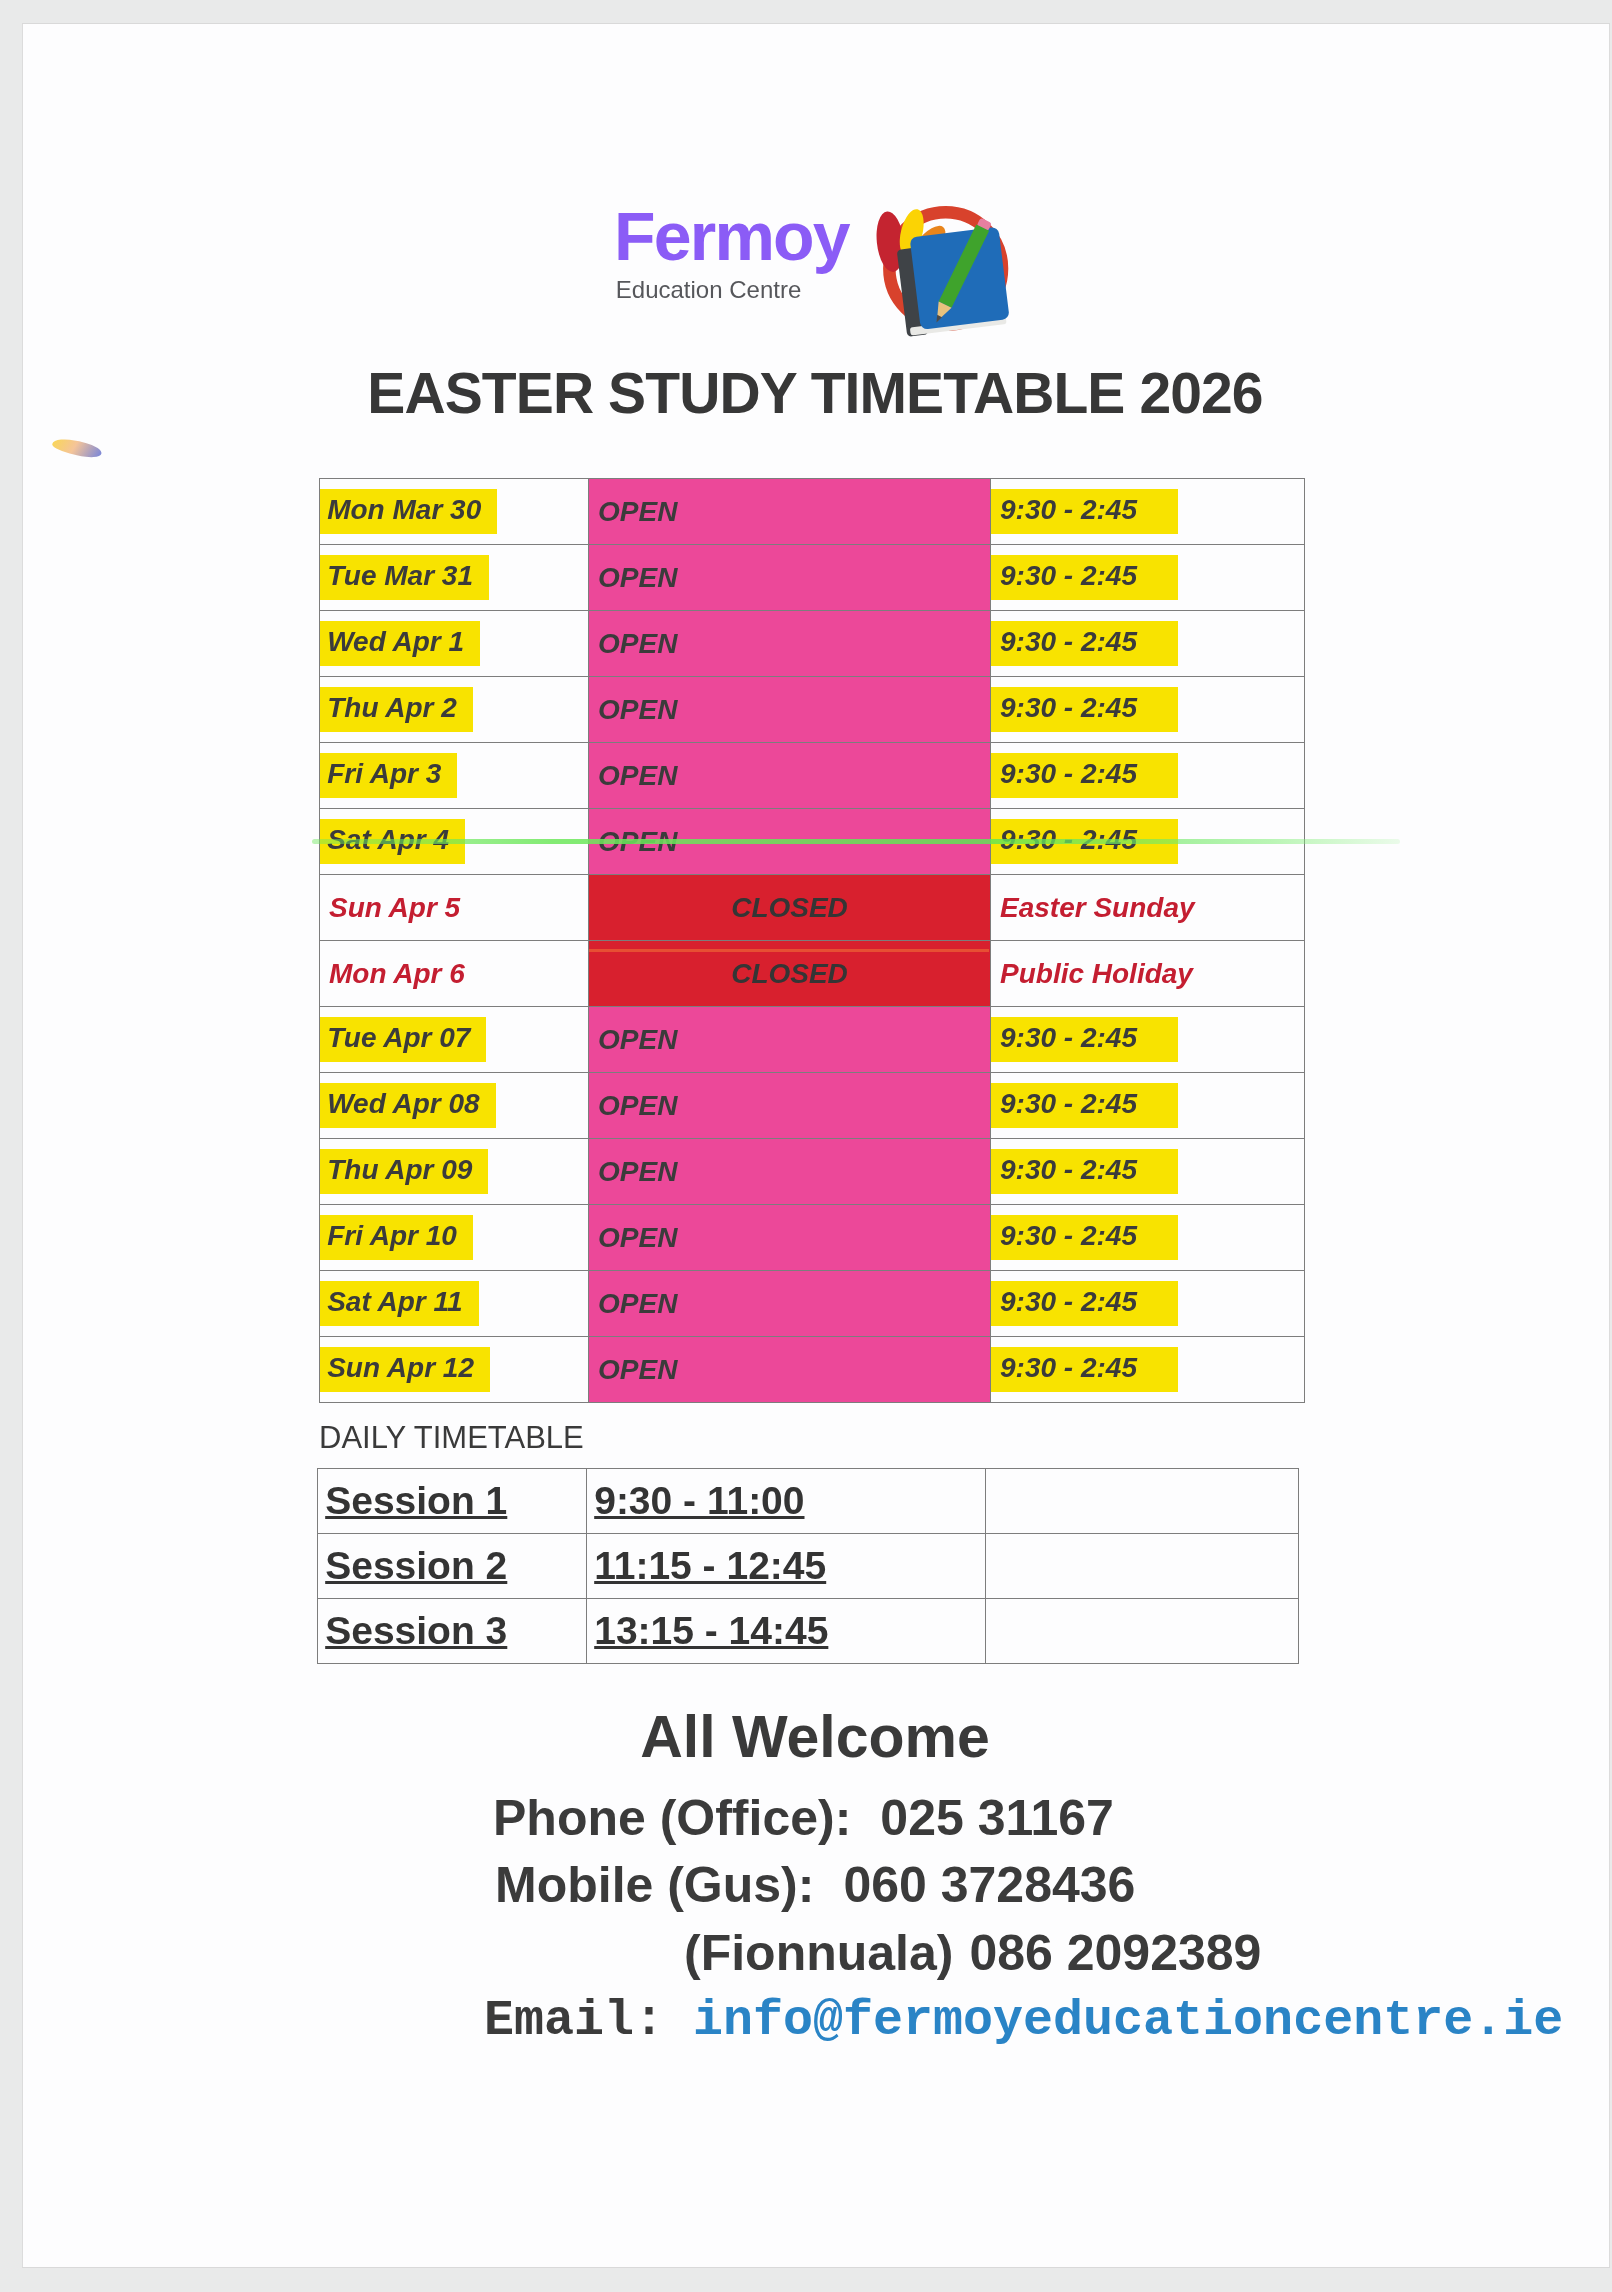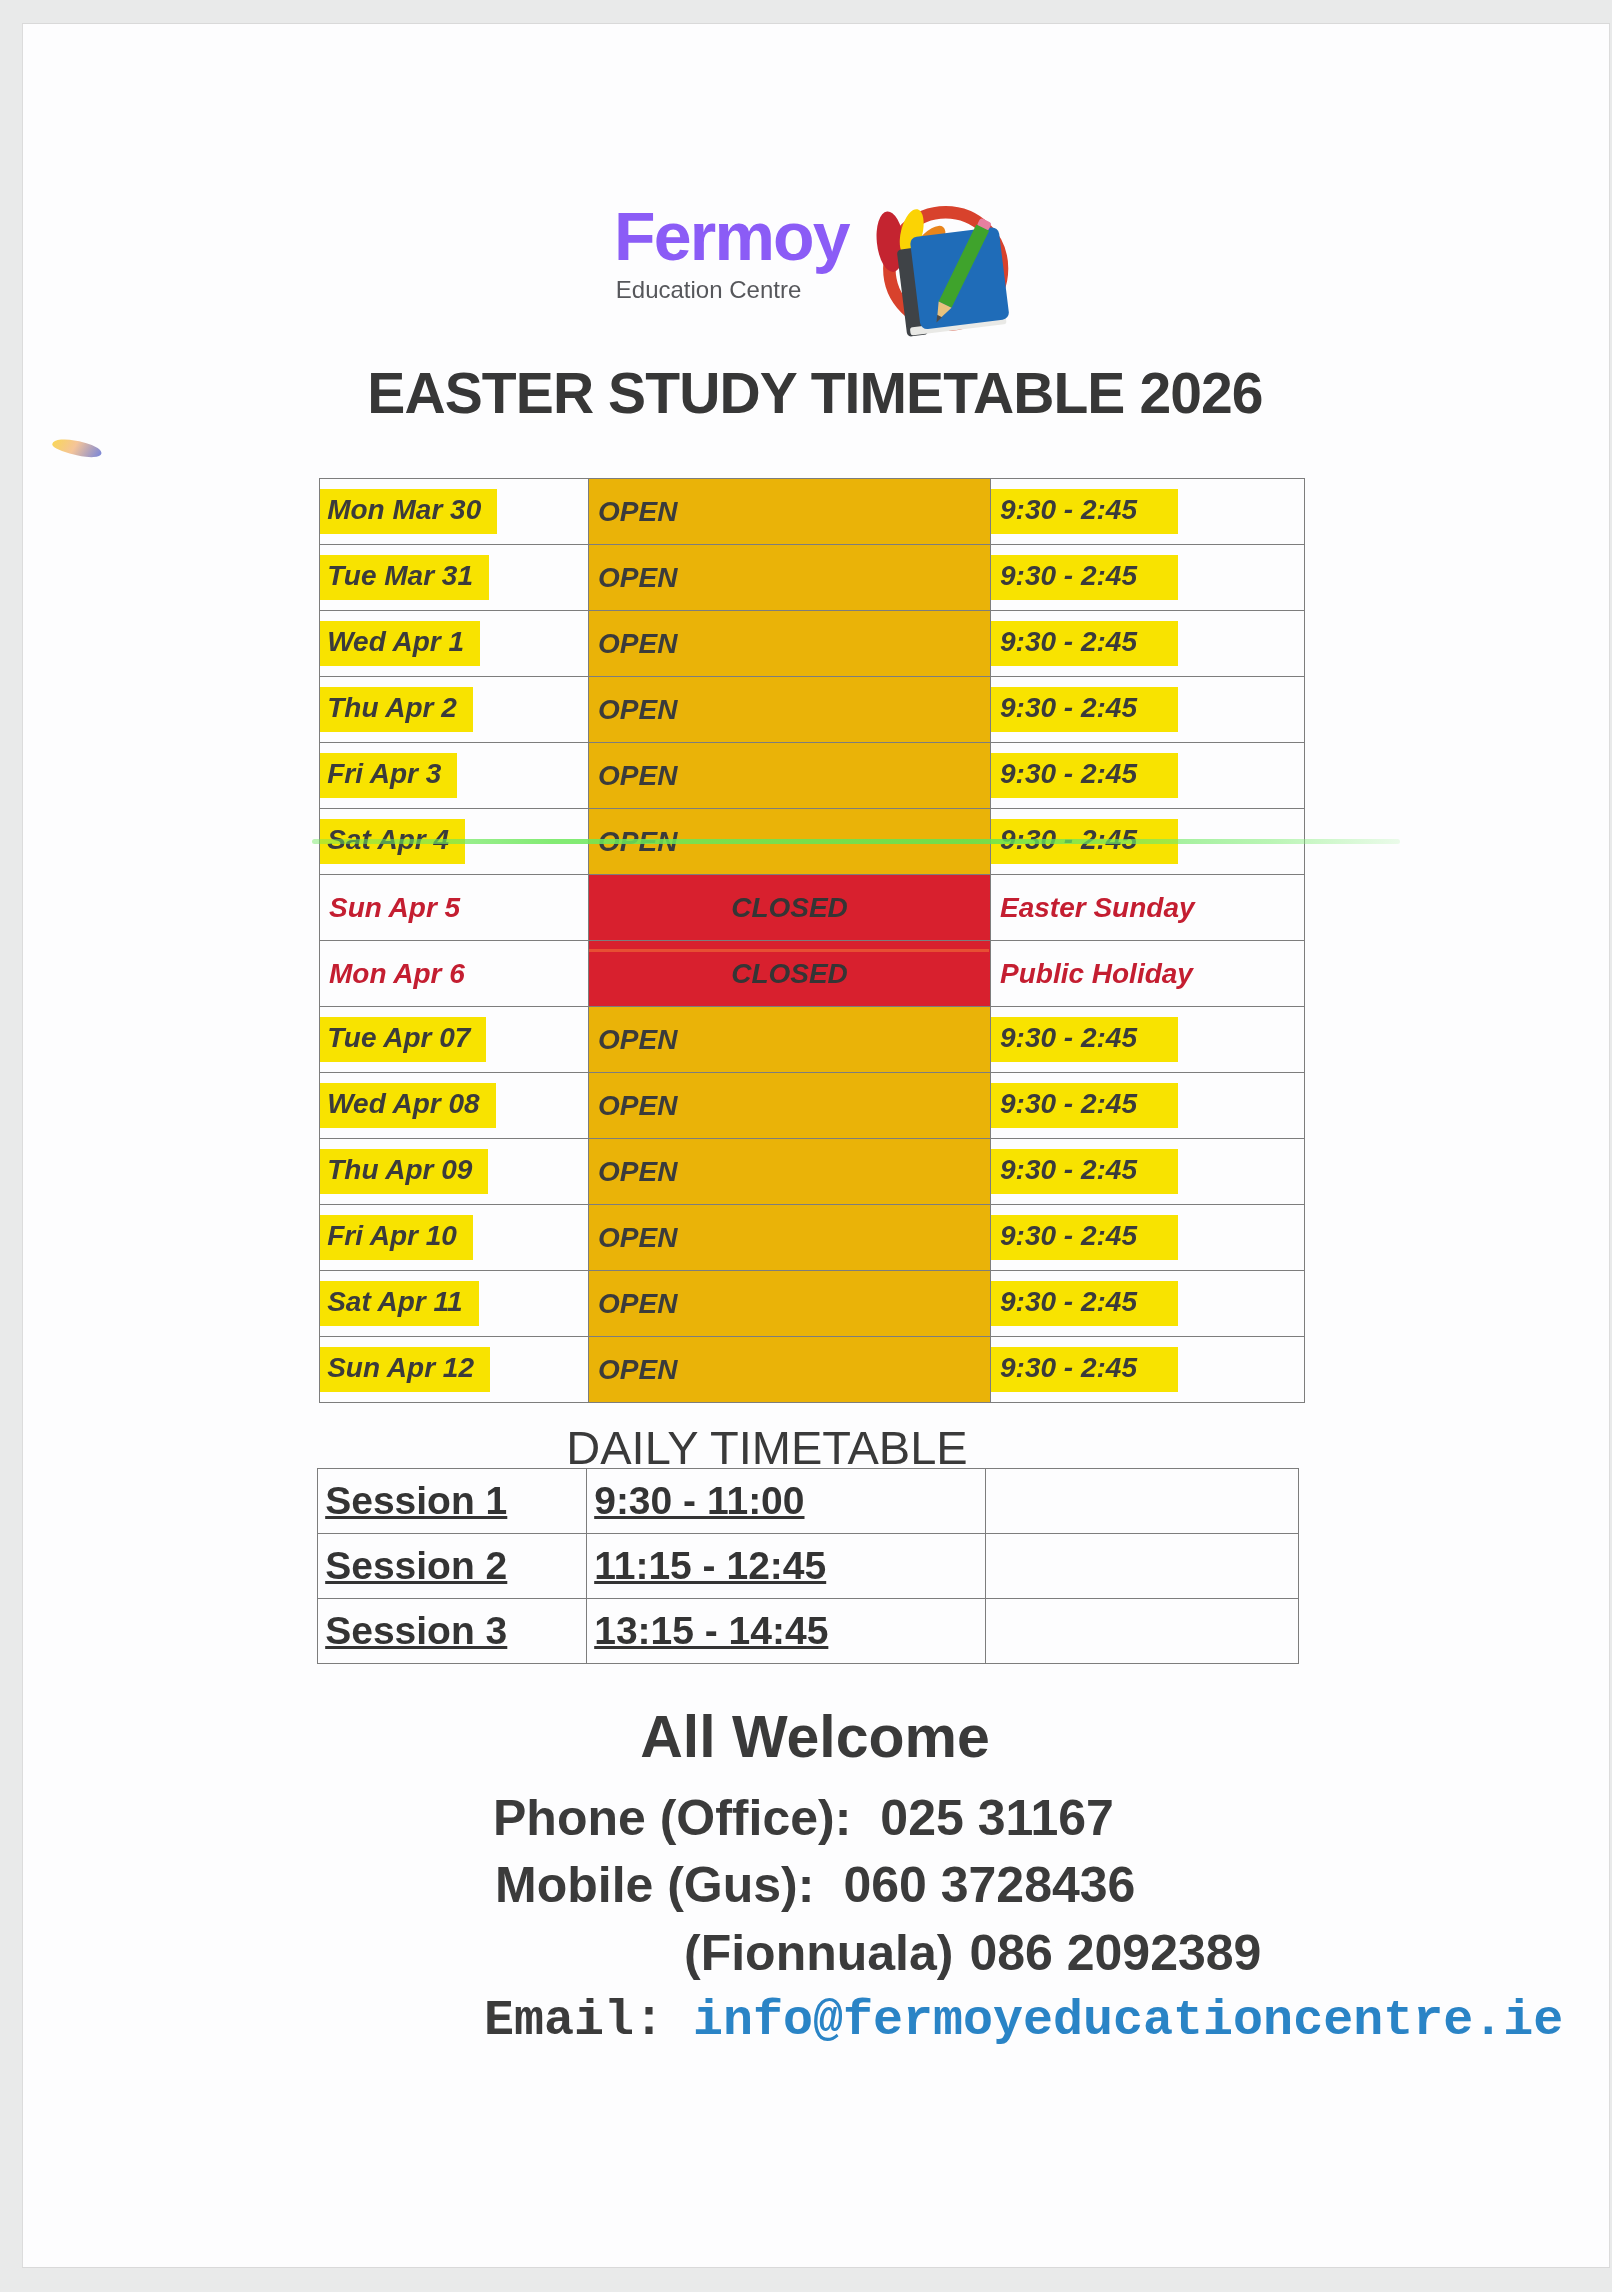--- a/index.html
+++ b/index.html
@@ -41,30 +41,30 @@
   }
   table.schedule td {
     border:1.8px solid #7d7d7d; height:65px; padding:0;
     vertical-align:middle; white-space:nowrap; overflow:hidden;
   }
   .hl {
     display:inline-block; background:#f8e300; color:#3b3b3b;
     padding:5.4px 16px 8px 7.2px;
   }
   .hl-time { padding:5.4px 41px 8px 9px; }
-  .cell-open { background:#eab308; }
+  .cell-open { background:#ec4899; }
   .open-label { display:inline-block; padding-left:9px; color:#3b3b3b; }
   .closed-date, .closed-note { display:inline-block; padding-left:9px; color:#c41e31; }
   .cell-closed { background:#d8202e; text-align:center; }
   .closed-label { color:#353535; }
 
   
   .daily-heading {
-    position:absolute; left:319px; top:1420px; width:896px; text-align:center;
-    font-size:47px; font-weight:400; color:#3a3a3a; letter-spacing:0px;
+    position:absolute; left:319px; top:1420px; width:896px; text-align:left;
+    font-size:31px; font-weight:400; color:#3a3a3a; letter-spacing:0px;
   }
   table.daily {
     position:absolute; left:317px; top:1468px;
     border-collapse:collapse; table-layout:fixed; width:982px;
     font-size:39px; font-weight:bold; color:#343434;text-decoration:underline;
   }
   table.daily td {
     border:1.8px solid #7d7d7d; height:64px; padding:0 0 0 7.2px;
     vertical-align:middle; white-space:nowrap; overflow:hidden;
   }

